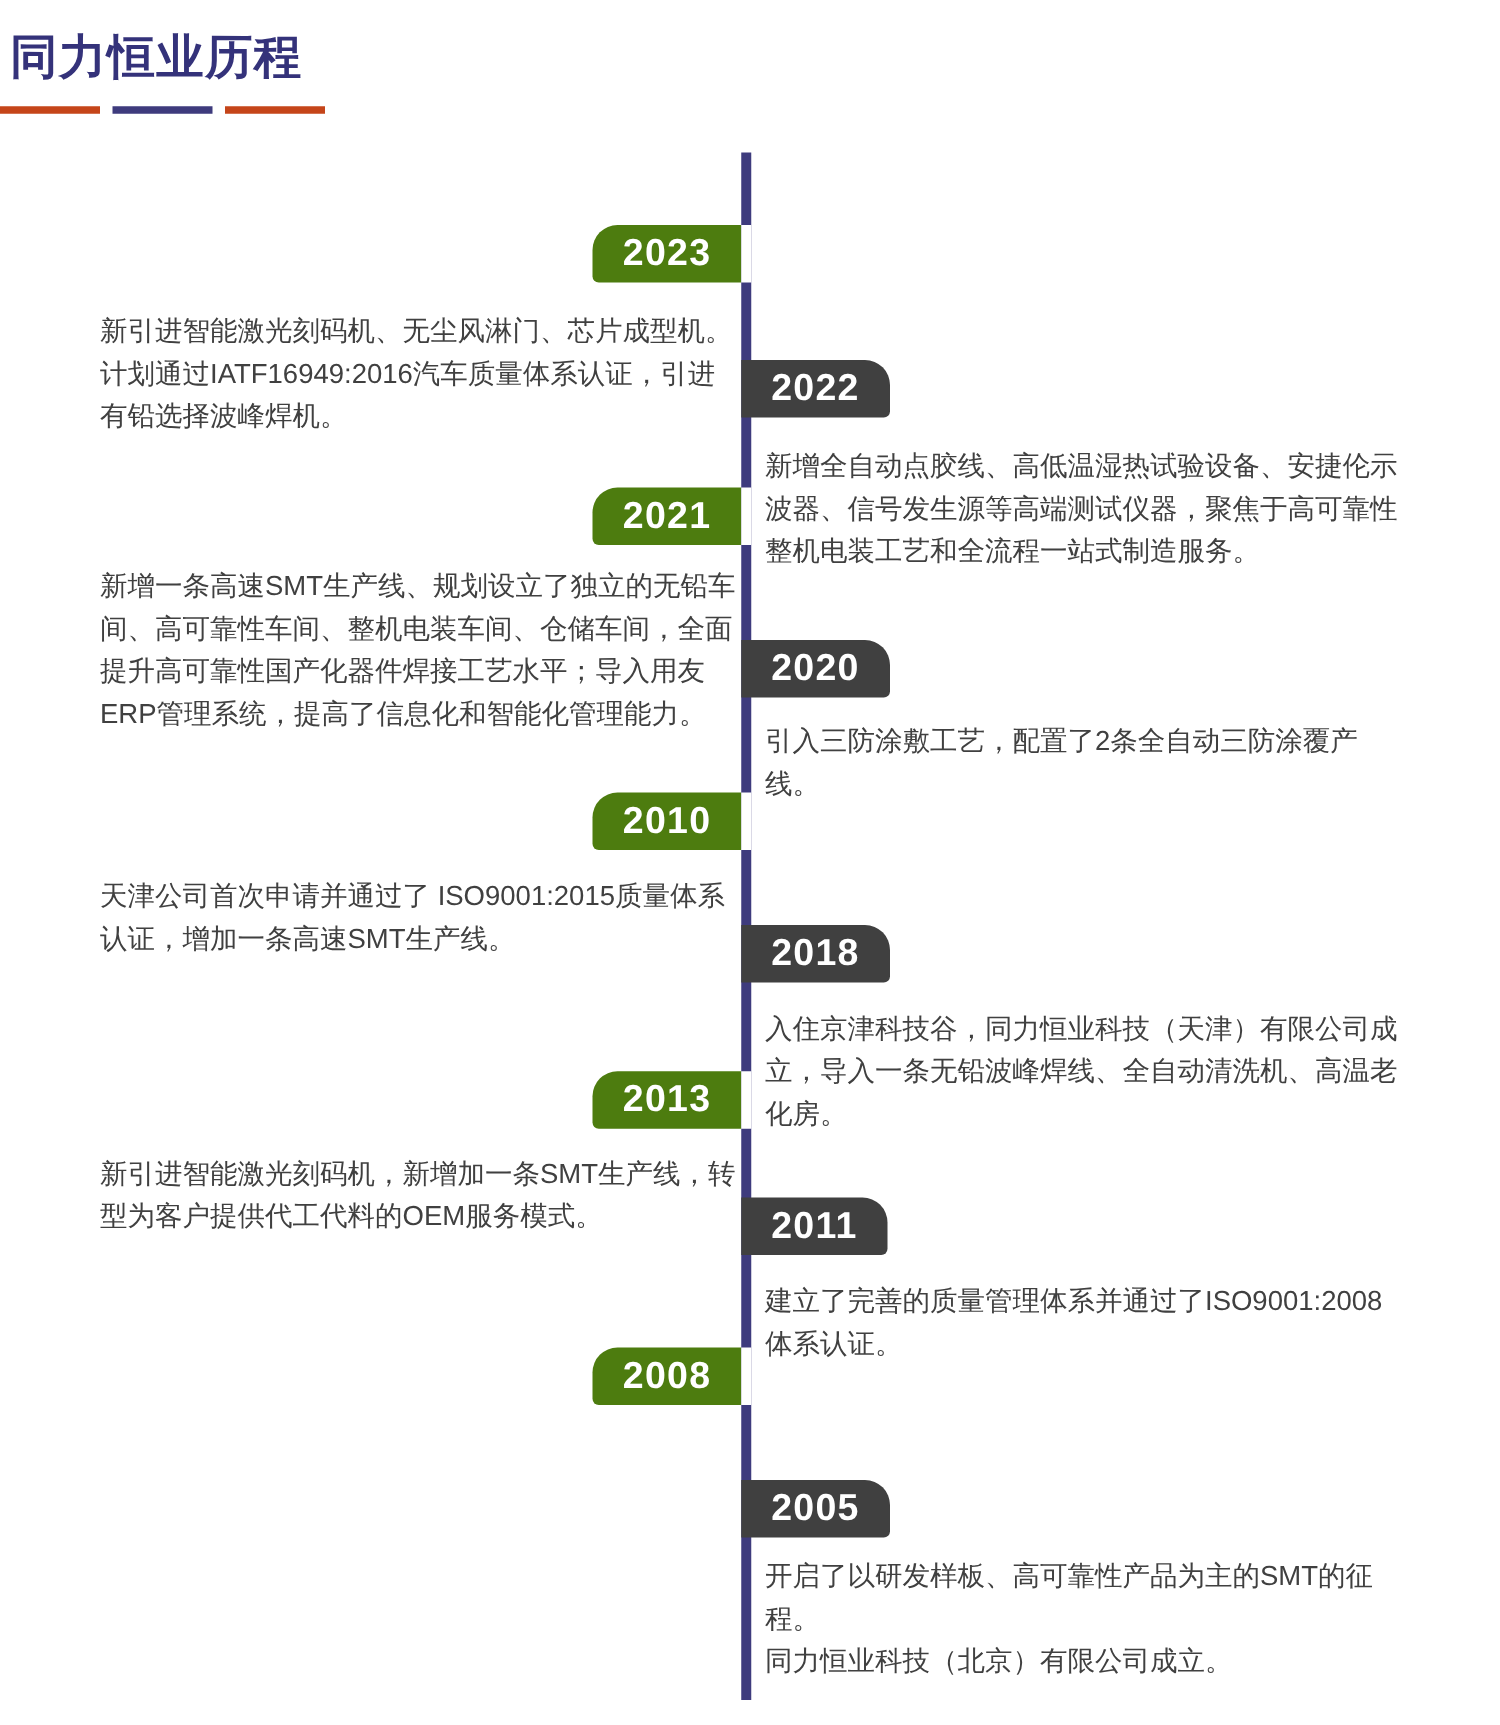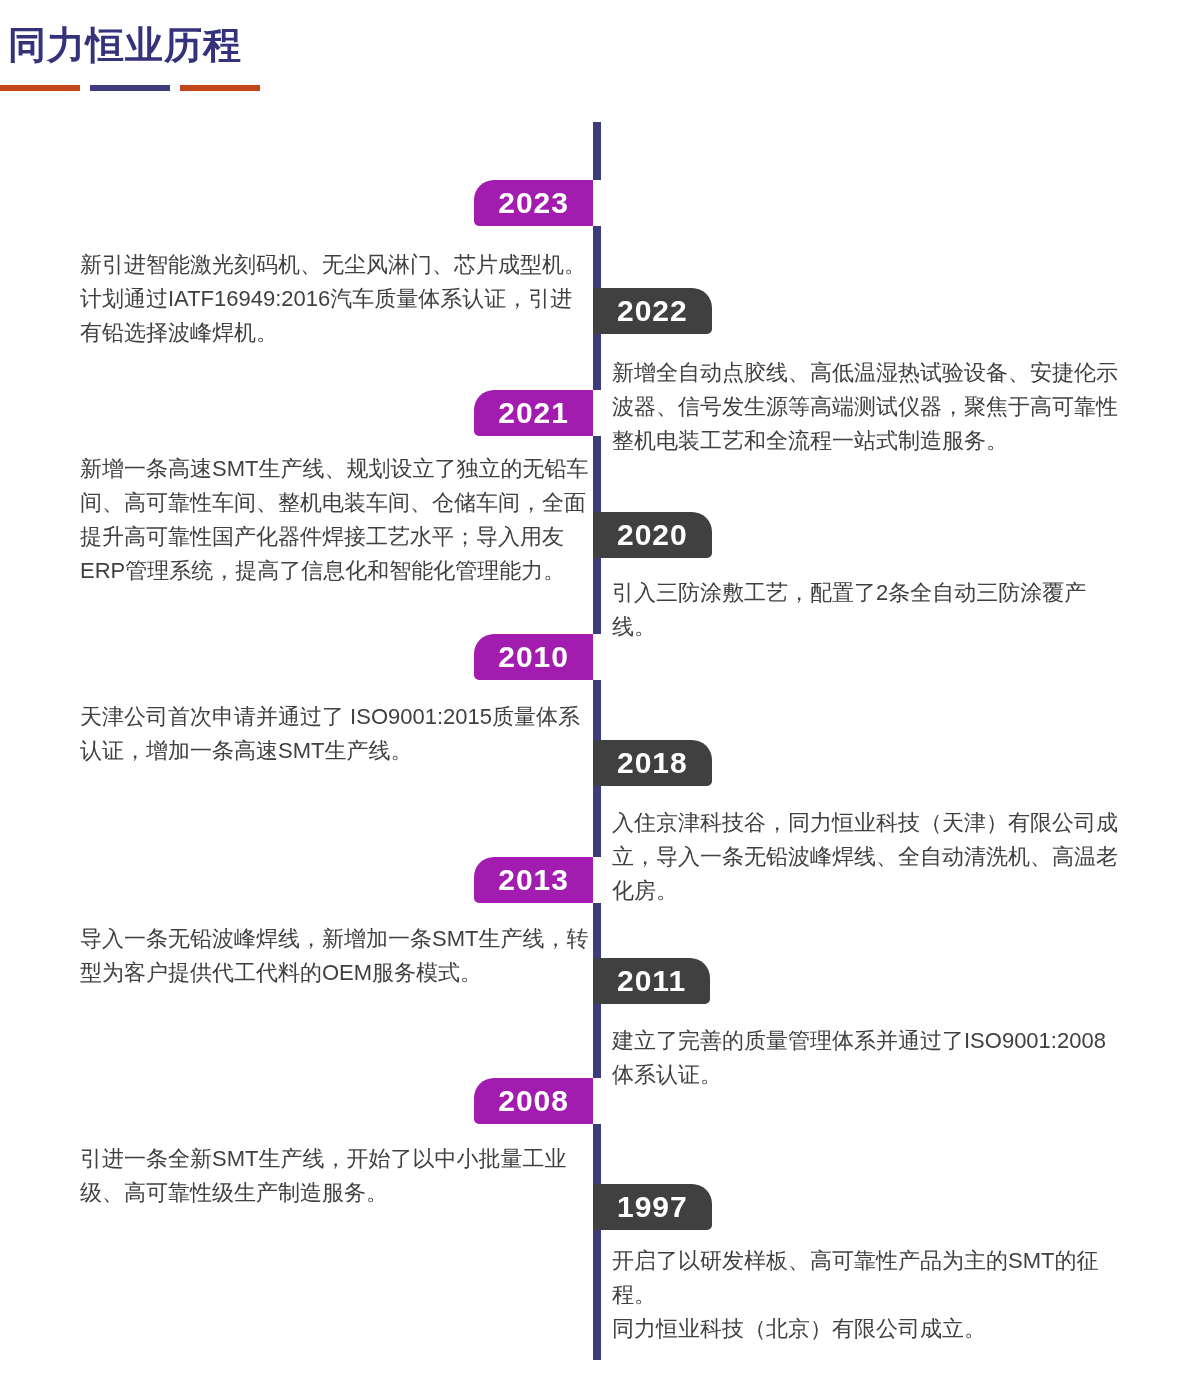--- a/index.html
+++ b/index.html
@@ -30,21 +30,21 @@
   .entry { position:absolute; z-index:2; display:flex; flex-direction:column; }
   .entry.left  { left:80px;  width:513px; align-items:flex-end; }
   .entry.right { left:593px; width:530px; align-items:flex-start; }
 
   .year-badge {
     height:46px; line-height:46px;
     padding:0 24px;
     font-size:30px; font-weight:bold; letter-spacing:1px;
     color:#ffffff; white-space:nowrap;
   }
-  .entry.left  .year-badge { background:#a21caf; border-radius:20px 0 0 5px; }
+  .entry.left  .year-badge { background:#4d7c0f; border-radius:20px 0 0 5px; }
   .entry.right .year-badge { background:#404040; border-radius:0 20px 5px 0; }
 
   .line-notch {
     position:absolute; top:0; right:-8px;
     width:8px; height:46px; background:#ffffff;
   }
 
   .milestone-text {
     align-self:stretch;
     font-size:22px; line-height:34px;
@@ -111,40 +111,37 @@
     <div class="year-badge">2018</div>
     <div class="milestone-text" style="margin-top:20px;">
       <p>入住京津科技谷，同力恒业科技（天津）有限公司成立，导入一条无铅波峰焊线、全自动清洗机、高温老化房。</p>
     </div>
   </div>
 
   <div class="entry left" style="top:857px;">
     <div class="year-badge">2013</div>
     <div class="line-notch"></div>
     <div class="milestone-text" style="margin-top:19px;">
-      <p>导入一条无铅波峰焊线，新增加一条SMT生产线，转型为客户提供代工代料的OEM服务模式。</p>
+      <p>新引进智能激光刻码机，新增加一条SMT生产线，转型为客户提供代工代料的OEM服务模式。</p>
     </div>
   </div>
 
   <div class="entry right" style="top:958px;">
     <div class="year-badge">2011</div>
     <div class="milestone-text" style="margin-top:20px;">
       <p>建立了完善的质量管理体系并通过了ISO9001:2008体系认证。</p>
     </div>
   </div>
 
   <div class="entry left" style="top:1078px;">
     <div class="year-badge">2008</div>
     <div class="line-notch"></div>
-    <div class="milestone-text" style="margin-top:18px;">
-      <p>引进一条全新SMT生产线，开始了以中小批量工业级、高可靠性级生产制造服务。</p>
-    </div>
   </div>
 
   <div class="entry right" style="top:1184px;">
-    <div class="year-badge">1997</div>
+    <div class="year-badge">2005</div>
     <div class="milestone-text" style="margin-top:14px;">
       <p>开启了以研发样板、高可靠性产品为主的SMT的征程。</p>
       <p>同力恒业科技（北京）有限公司成立。</p>
     </div>
   </div>
 
 </div>
 
 </body></html>

